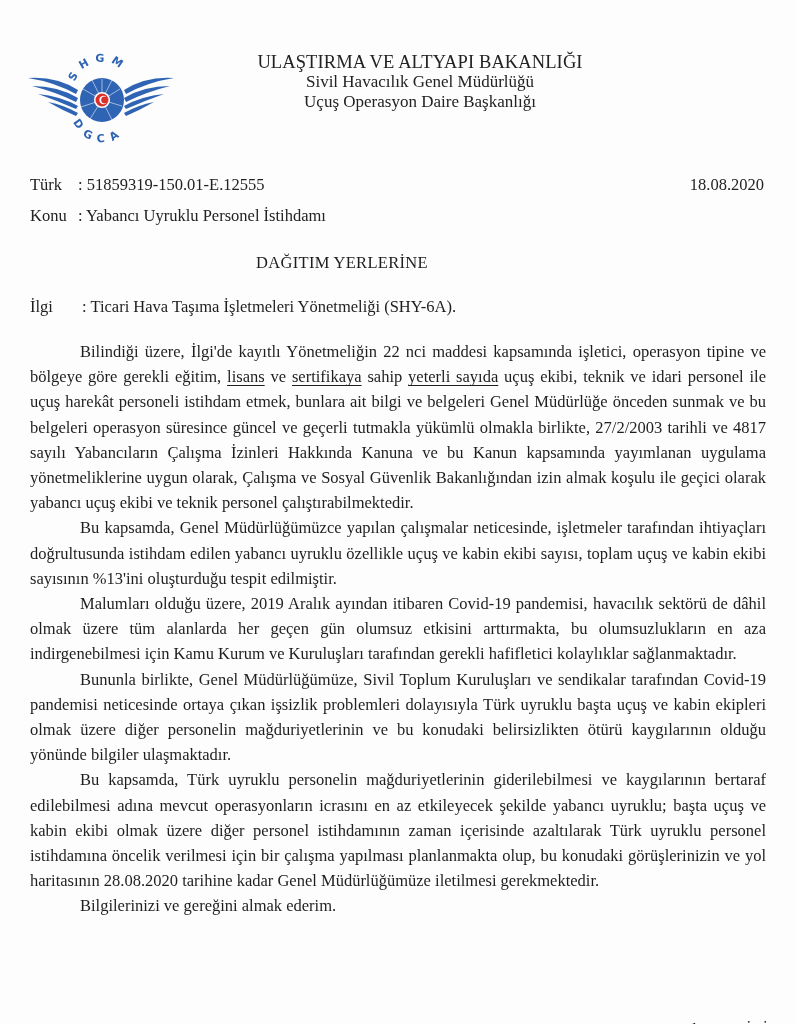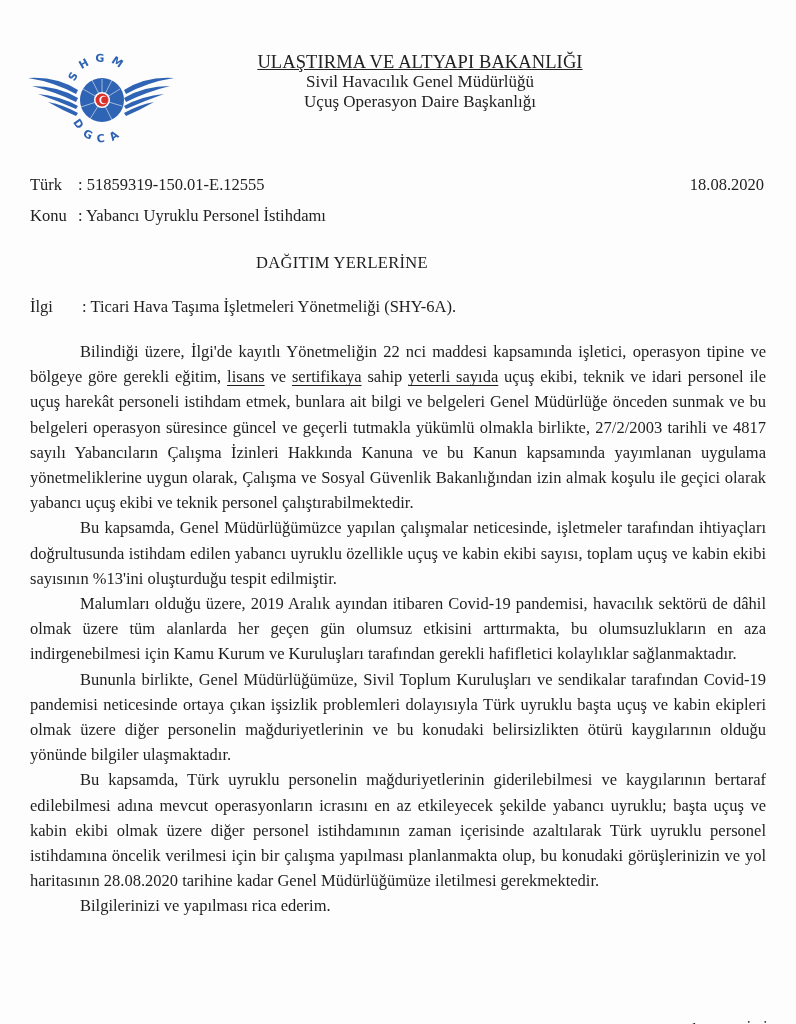--- a/index.html
+++ b/index.html
@@ -7,21 +7,21 @@
       width: 796px; height: 1024px; overflow: hidden;
       background: #fdfdfd; color: #1e1e1e;
       font-family: "Liberation Serif", "DejaVu Serif", serif;
       position: relative;
     }
     .logo { position: absolute; left: 26px; top: 50px; width: 150px; height: 95px; }
     .letterhead {
       position: absolute; left: 200px; width: 440px; top: 52px;
       text-align: center; font-size: 17px; line-height: 20px; color: #222;
     }
-    .letterhead .ministry { font-size: 18.5px; letter-spacing: 0.1px; text-decoration: underline; }
+    .letterhead .ministry { font-size: 18.5px; letter-spacing: 0.1px; }
     .meta-row { position: absolute; left: 30px; font-size: 16.5px; color: #222; }
     .meta-row .label { display: inline-block; width: 48px; }
     .meta-date { position: absolute; right: 32px; top: 175px; font-size: 16.5px; color: #222; }
     .distribution {
       position: absolute; top: 253px; left: 0; width: 684px; text-align: center;
       font-size: 16.5px; letter-spacing: 0.3px;
     }
     .ilgi { position: absolute; top: 297px; left: 30px; font-size: 16.5px; }
     .ilgi .label { display: inline-block; width: 52px; }
     .body-text {
@@ -104,19 +104,19 @@
 <div class="ilgi">
   <span class="label">İlgi</span><span>: Ticari Hava Taşıma İşletmeleri Yönetmeliği (SHY-6A).</span>
 </div>
 
 <div class="body-text">
   <p><span>Bilindiği üzere, İlgi'de kayıtlı Yönetmeliğin 22 nci maddesi kapsamında işletici, operasyon tipine ve bölgeye göre gerekli eğitim, </span><span class="u">lisans</span><span> ve </span><span class="u">sertifikaya</span><span> sahip </span><span class="u">yeterli sayıda</span><span> uçuş ekibi, teknik ve idari personel ile uçuş harekât personeli istihdam etmek, bunlara ait bilgi ve belgeleri Genel Müdürlüğe önceden sunmak ve bu belgeleri operasyon süresince güncel ve geçerli tutmakla yükümlü olmakla birlikte, 27/2/2003 tarihli ve 4817 sayılı Yabancıların Çalışma İzinleri Hakkında Kanuna ve bu Kanun kapsamında yayımlanan uygulama yönetmeliklerine uygun olarak, Çalışma ve Sosyal Güvenlik Bakanlığından izin almak koşulu ile geçici olarak yabancı uçuş ekibi ve teknik personel çalıştırabilmektedir.</span></p>
   <p>Bu kapsamda, Genel Müdürlüğümüzce yapılan çalışmalar neticesinde, işletmeler tarafından ihtiyaçları doğrultusunda istihdam edilen yabancı uyruklu özellikle uçuş ve kabin ekibi sayısı, toplam uçuş ve kabin ekibi sayısının %13'ini oluşturduğu tespit edilmiştir.</p>
   <p>Malumları olduğu üzere, 2019 Aralık ayından itibaren Covid-19 pandemisi, havacılık sektörü de dâhil olmak üzere tüm alanlarda her geçen gün olumsuz etkisini arttırmakta, bu olumsuzlukların en aza indirgenebilmesi için Kamu Kurum ve Kuruluşları tarafından gerekli hafifletici kolaylıklar sağlanmaktadır.</p>
   <p>Bununla birlikte, Genel Müdürlüğümüze, Sivil Toplum Kuruluşları ve sendikalar tarafından Covid-19 pandemisi neticesinde ortaya çıkan işsizlik problemleri dolayısıyla Türk uyruklu başta uçuş ve kabin ekipleri olmak üzere diğer personelin mağduriyetlerinin ve bu konudaki belirsizlikten ötürü kaygılarının olduğu yönünde bilgiler ulaşmaktadır.</p>
   <p>Bu kapsamda, Türk uyruklu personelin mağduriyetlerinin giderilebilmesi ve kaygılarının bertaraf edilebilmesi adına mevcut operasyonların icrasını en az etkileyecek şekilde yabancı uyruklu; başta uçuş ve kabin ekibi olmak üzere diğer personel istihdamının zaman içerisinde azaltılarak Türk uyruklu personel istihdamına öncelik verilmesi için bir çalışma yapılması planlanmakta olup, bu konudaki görüşlerinizin ve yol haritasının 28.08.2020 tarihine kadar Genel Müdürlüğümüze iletilmesi gerekmektedir.</p>
-  <p class="closing">Bilgilerinizi ve yapılması rica ederim.</p>
+  <p class="closing">Bilgilerinizi ve gereğini almak ederim.</p>
 </div>
 
 <div class="signature">
   <div>Bahri KESİCİ</div>
   <div>Genel İlgi</div>
 </div>
 
 </body></html>

